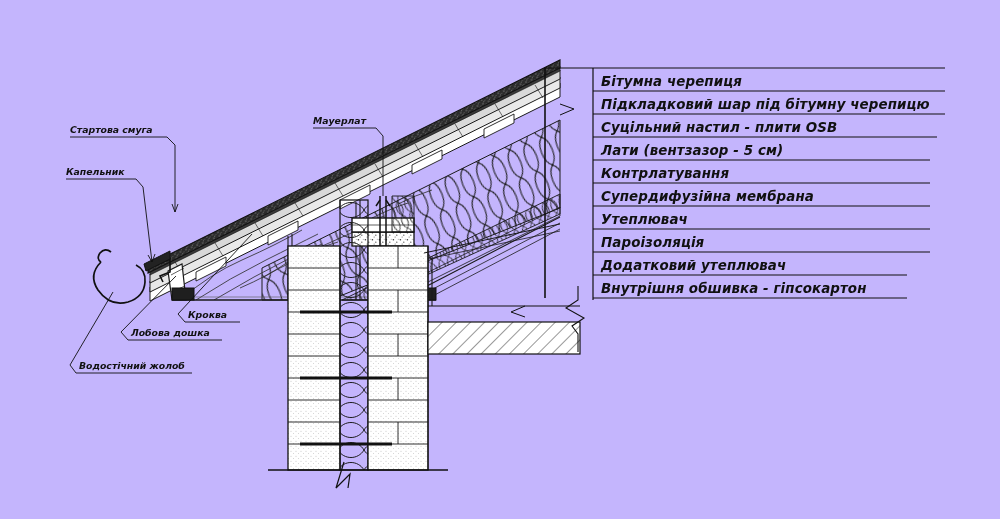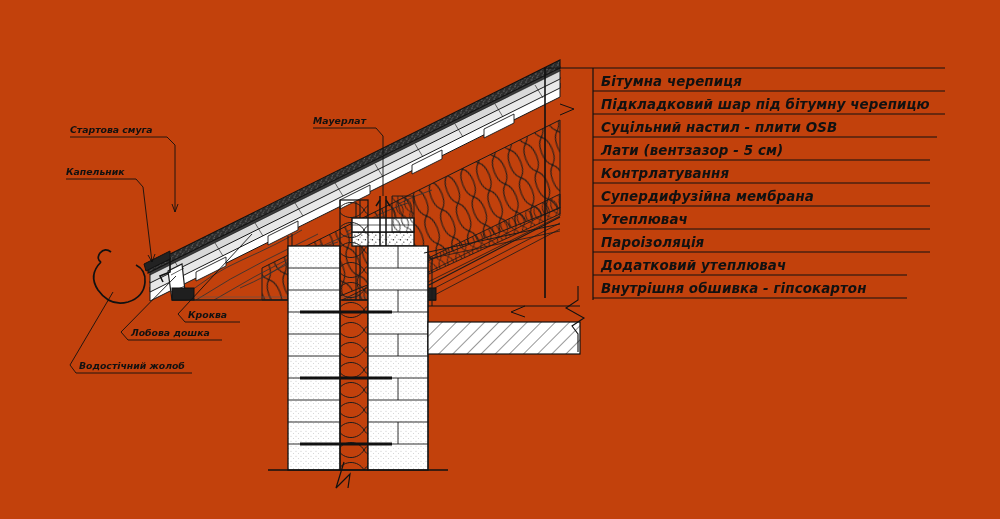--- a/index.html
+++ b/index.html
@@ -1,21 +1,21 @@
 <!DOCTYPE html>
 <html><head>
 <meta charset="utf-8">
 <style>
   html,body{margin:0;padding:0;background:#ffffff;}
   body{
     width:1000px;height:519px;overflow:hidden;
     font-family:"DejaVu Sans", sans-serif;
     background:#ffffff;
   }
-  #stage{position:relative;width:1000px;height:519px;background:#c2410c;}
+  #stage{position:relative;width:1000px;height:519px;background:#c4b5fd;}
   #stage svg{display:block;}
   .legend-text{
     font-family:"DejaVu Sans", sans-serif;
     font-style:italic;
     font-size:13.4px;
     font-weight:600;
     fill:#111111;
     letter-spacing:0.1px;
   }
   .callout-text{

